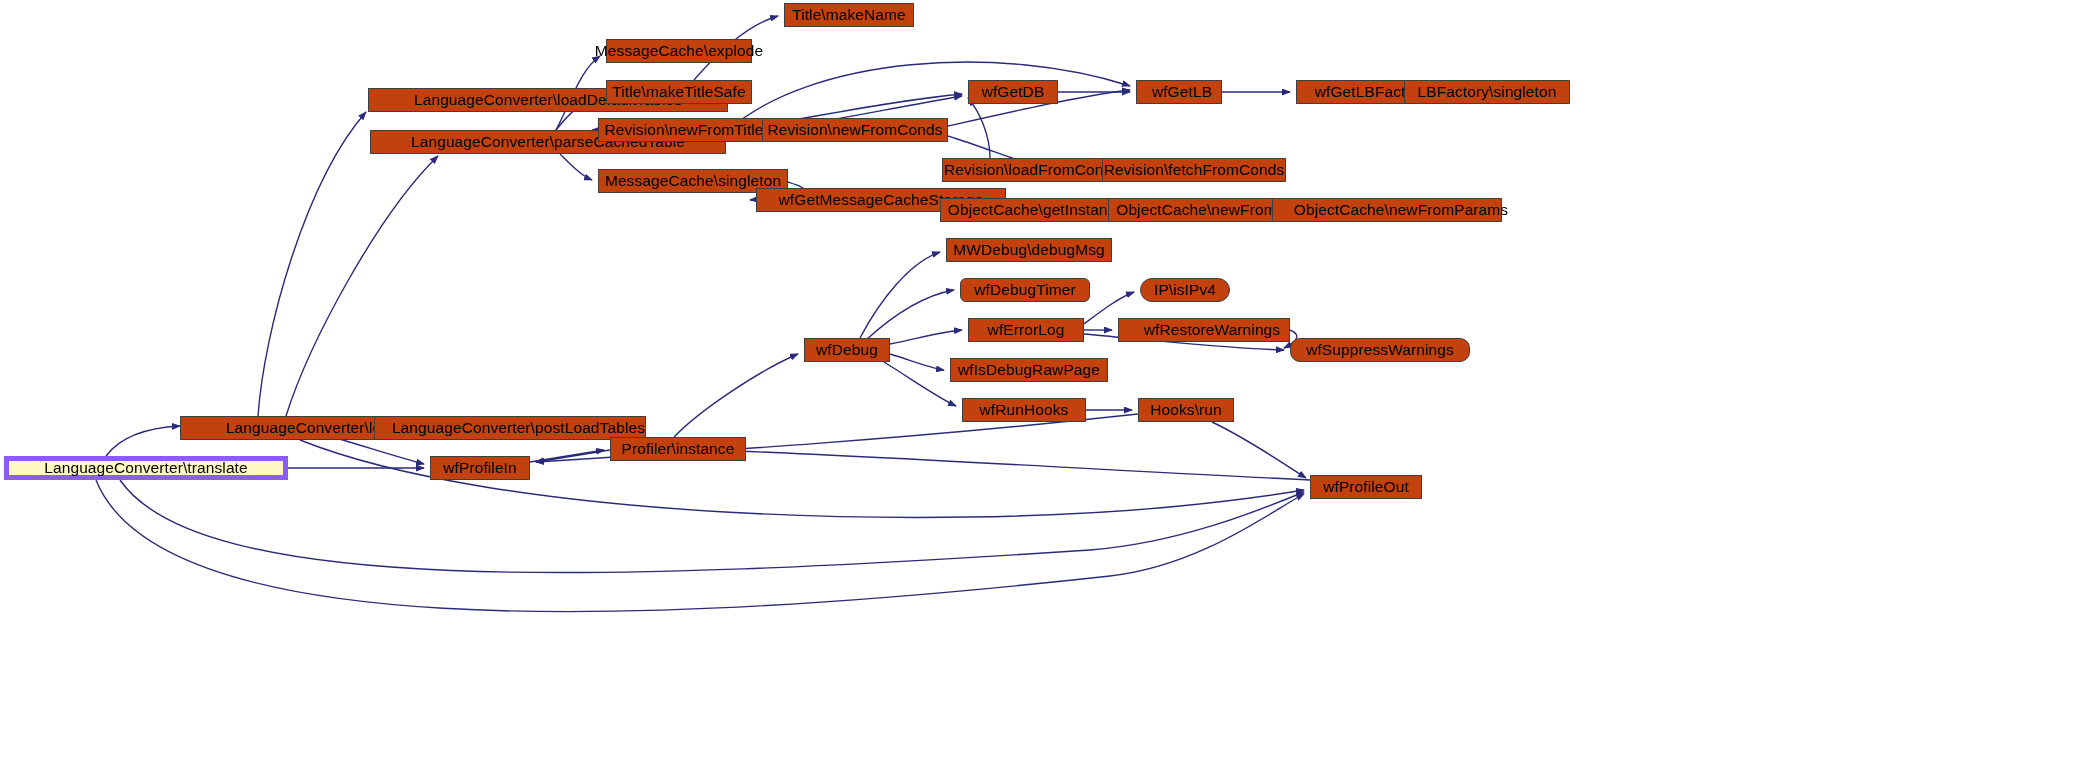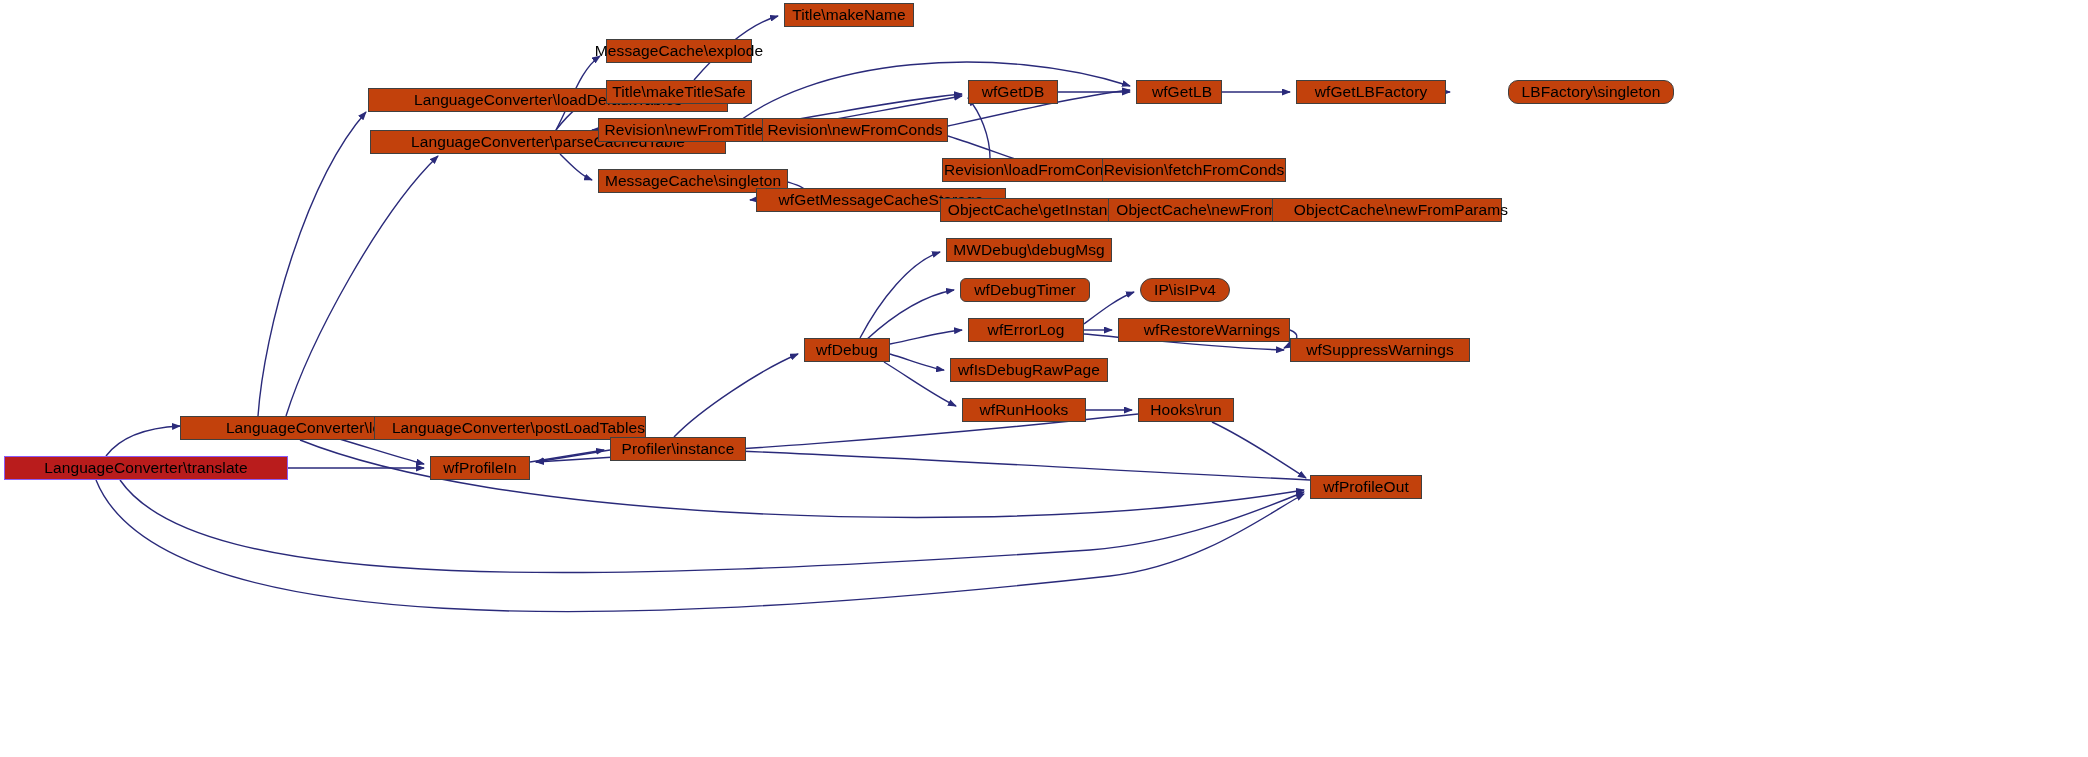--- a/index.html
+++ b/index.html
@@ -21,22 +21,22 @@
     font-size:15.5px;
     line-height:1;
     display:flex;
     align-items:center;
     justify-content:center;
     white-space:nowrap;
     letter-spacing:0.1px;
     z-index:5;
   }
   .node.root{
-    background:#b91c1c;
-    border:1px solid #8b5cf6;
+    background:#fef9c3;
+    border:5px solid #8b5cf6;
   }
   .node span{pointer-events:none;}
 </style>
 </head>
 <body>
 
 <div id="canvas">
   <svg id="edges" xmlns="http://www.w3.org/2000/svg">
     <defs>
       <marker id="arrow" markerWidth="9" markerHeight="7" refX="8" refY="3.5" orient="auto" markerUnits="userSpaceOnUse">
@@ -154,21 +154,21 @@
       </div>
       <div class="node" style="left: 968px; top: 80px; width: 90px; height: 24px;">
         <span>wfGetDB</span>
       </div>
       <div class="node" style="left: 1136px; top: 80px; width: 86px; height: 24px; padding-left: 6px;">
         <span>wfGetLB</span>
       </div>
       <div class="node" style="left: 1296px; top: 80px; width: 150px; height: 24px;">
         <span>wfGetLBFactory</span>
       </div>
-      <div class="node" style="left: 1508px; top: 80px; width: 166px; height: 24px; border-radius: 10px;">
+      <div class="node" style="left: 1404px; top: 80px; width: 166px; height: 24px;">
         <span>LBFactory\singleton</span>
       </div>
       <div class="node" style="left: 804px; top: 338px; width: 86px; height: 24px;">
         <span>wfDebug</span>
       </div>
       <div class="node" style="left: 946px; top: 238px; width: 166px; height: 24px;">
         <span>MWDebug\debugMsg</span>
       </div>
       <div class="node" style="left: 960px; top: 278px; width: 130px; height: 24px; border-radius: 6px;">
         <span>wfDebugTimer</span>
@@ -181,20 +181,20 @@
       </div>
       <div class="node" style="left: 962px; top: 398px; width: 124px; height: 24px;">
         <span>wfRunHooks</span>
       </div>
       <div class="node" style="left: 1140px; top: 278px; width: 90px; height: 24px; border-radius: 12px;">
         <span>IP\isIPv4</span>
       </div>
       <div class="node" style="left: 1118px; top: 318px; width: 172px; height: 24px; padding-left: 16px;">
         <span>wfRestoreWarnings</span>
       </div>
-      <div class="node" style="left: 1290px; top: 338px; width: 180px; height: 24px;">
+      <div class="node" style="left: 1290px; top: 338px; width: 180px; height: 24px; border-radius: 10px;">
         <span>wfSuppressWarnings</span>
       </div>
       <div class="node" style="left: 1138px; top: 398px; width: 96px; height: 24px;">
         <span>Hooks\run</span>
       </div>
     </div>
 </div>
 
 </body></html>

